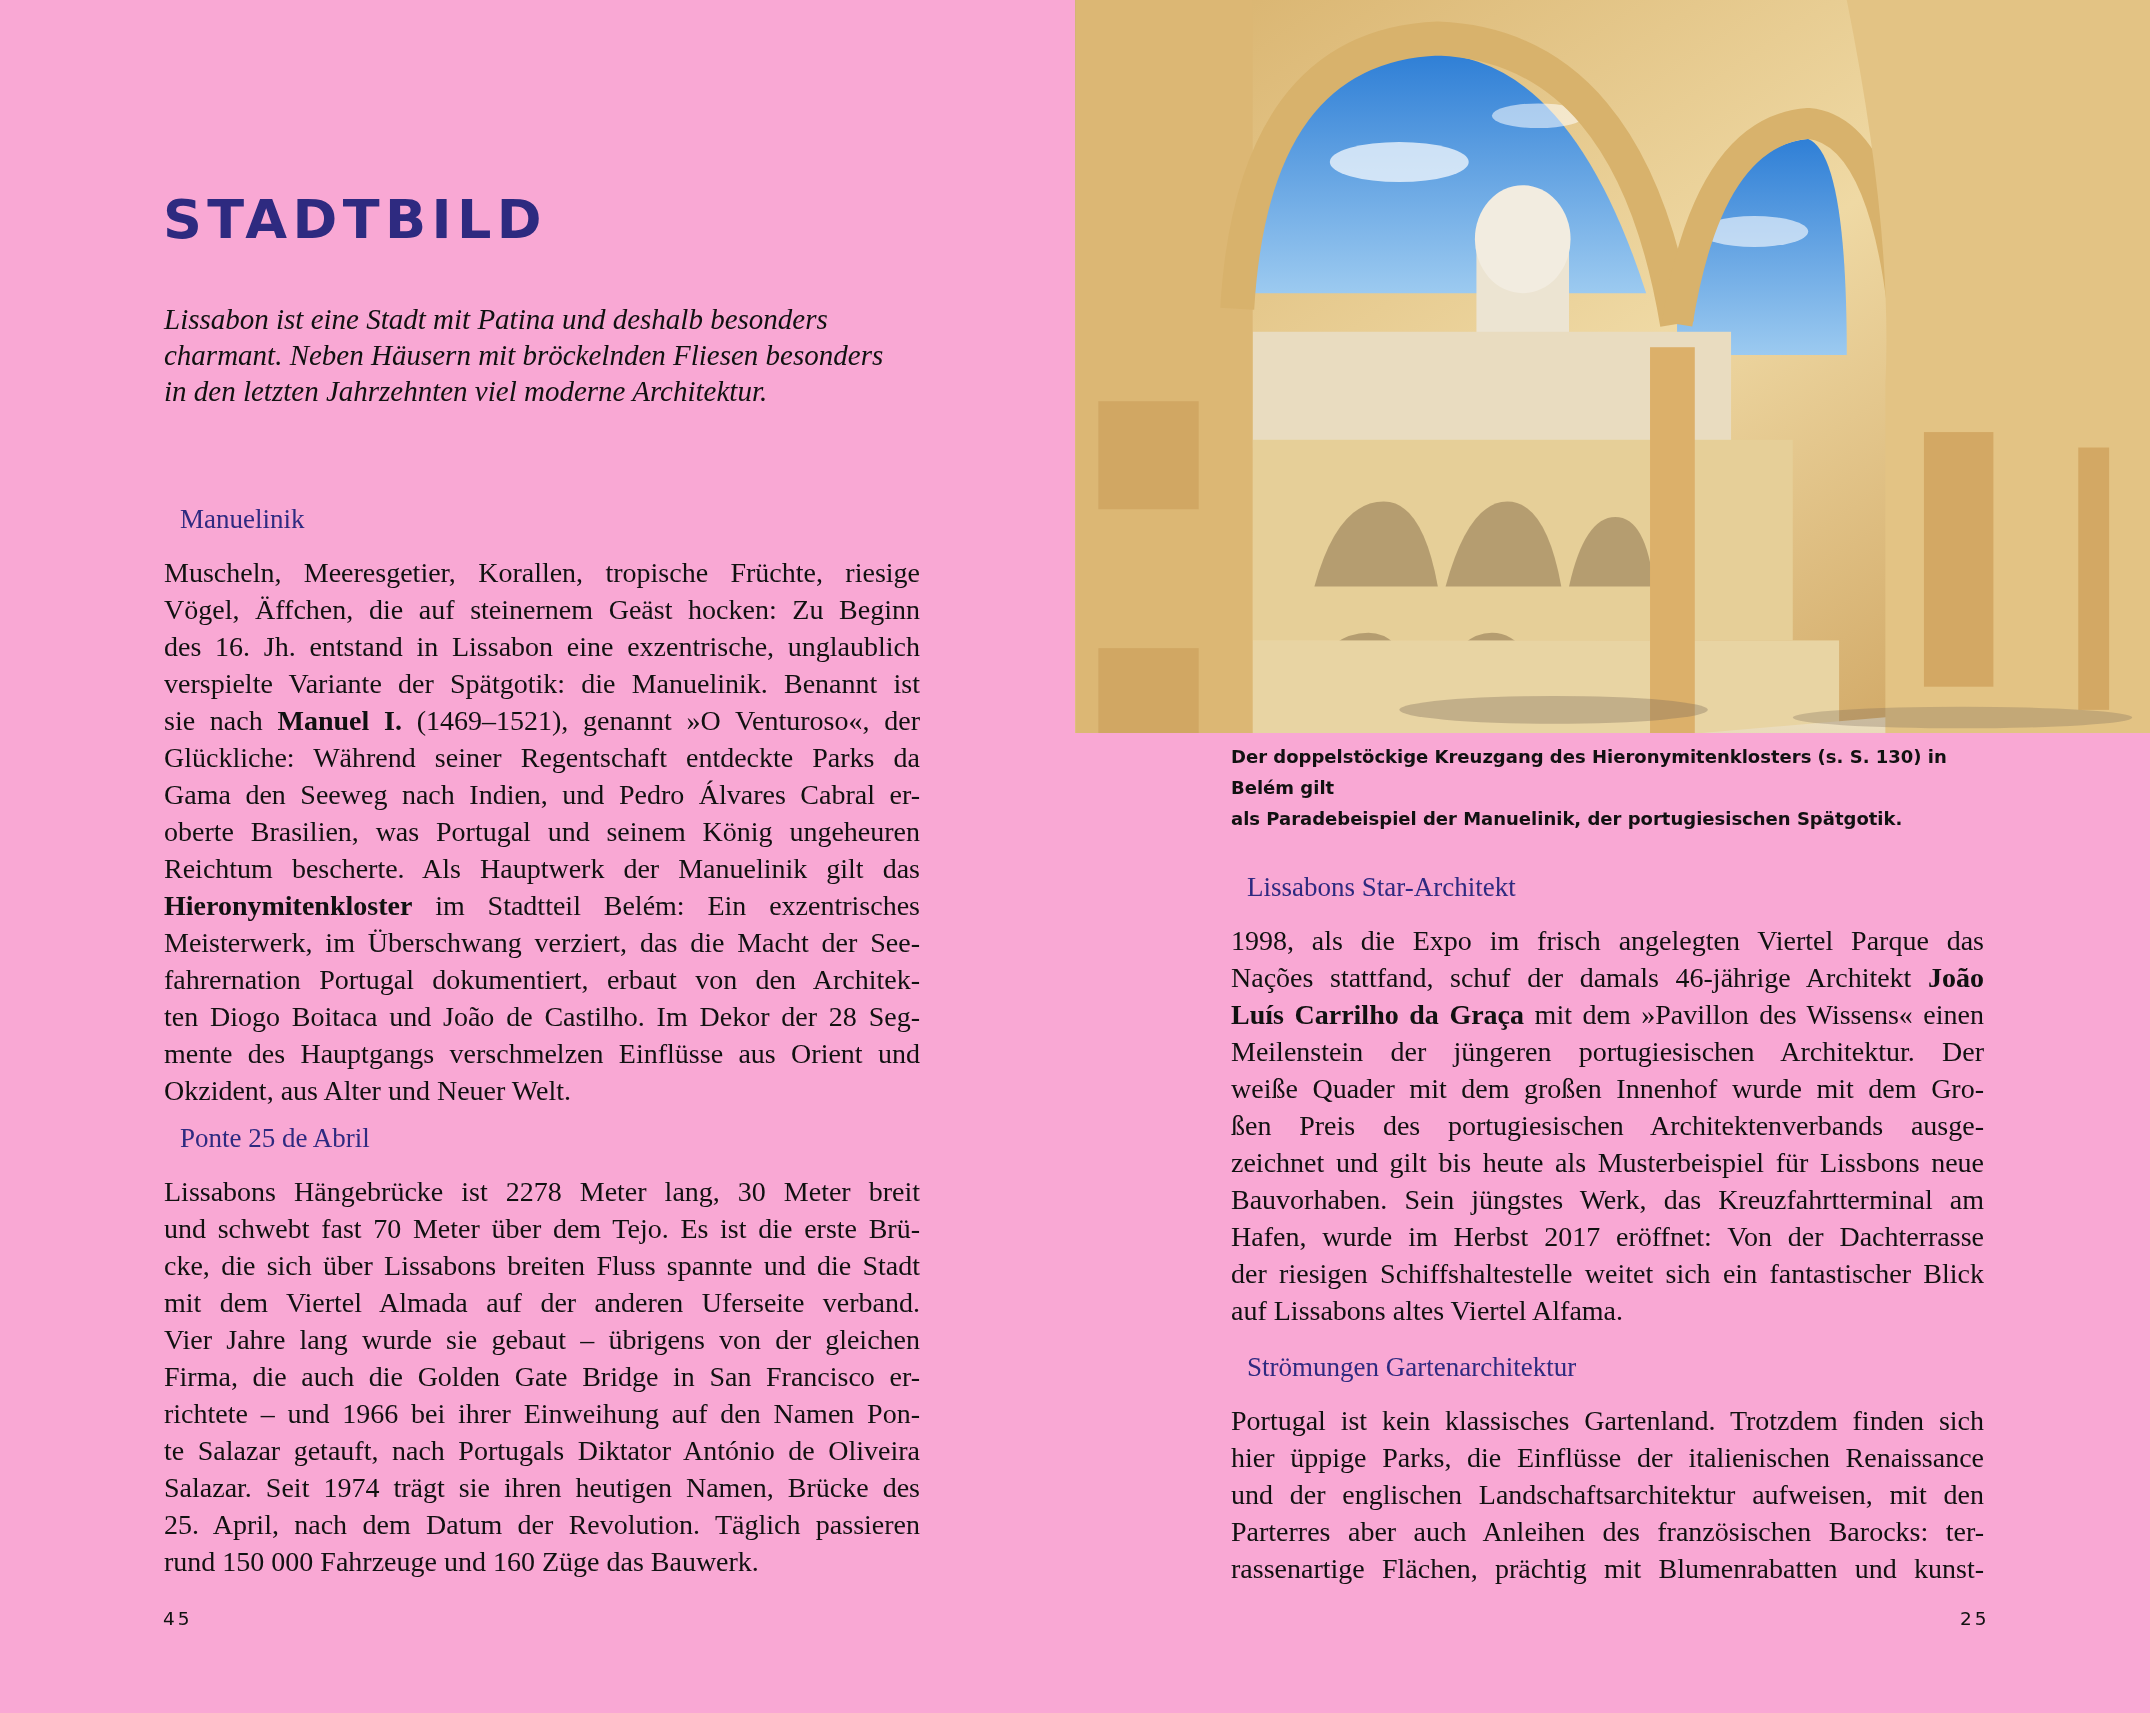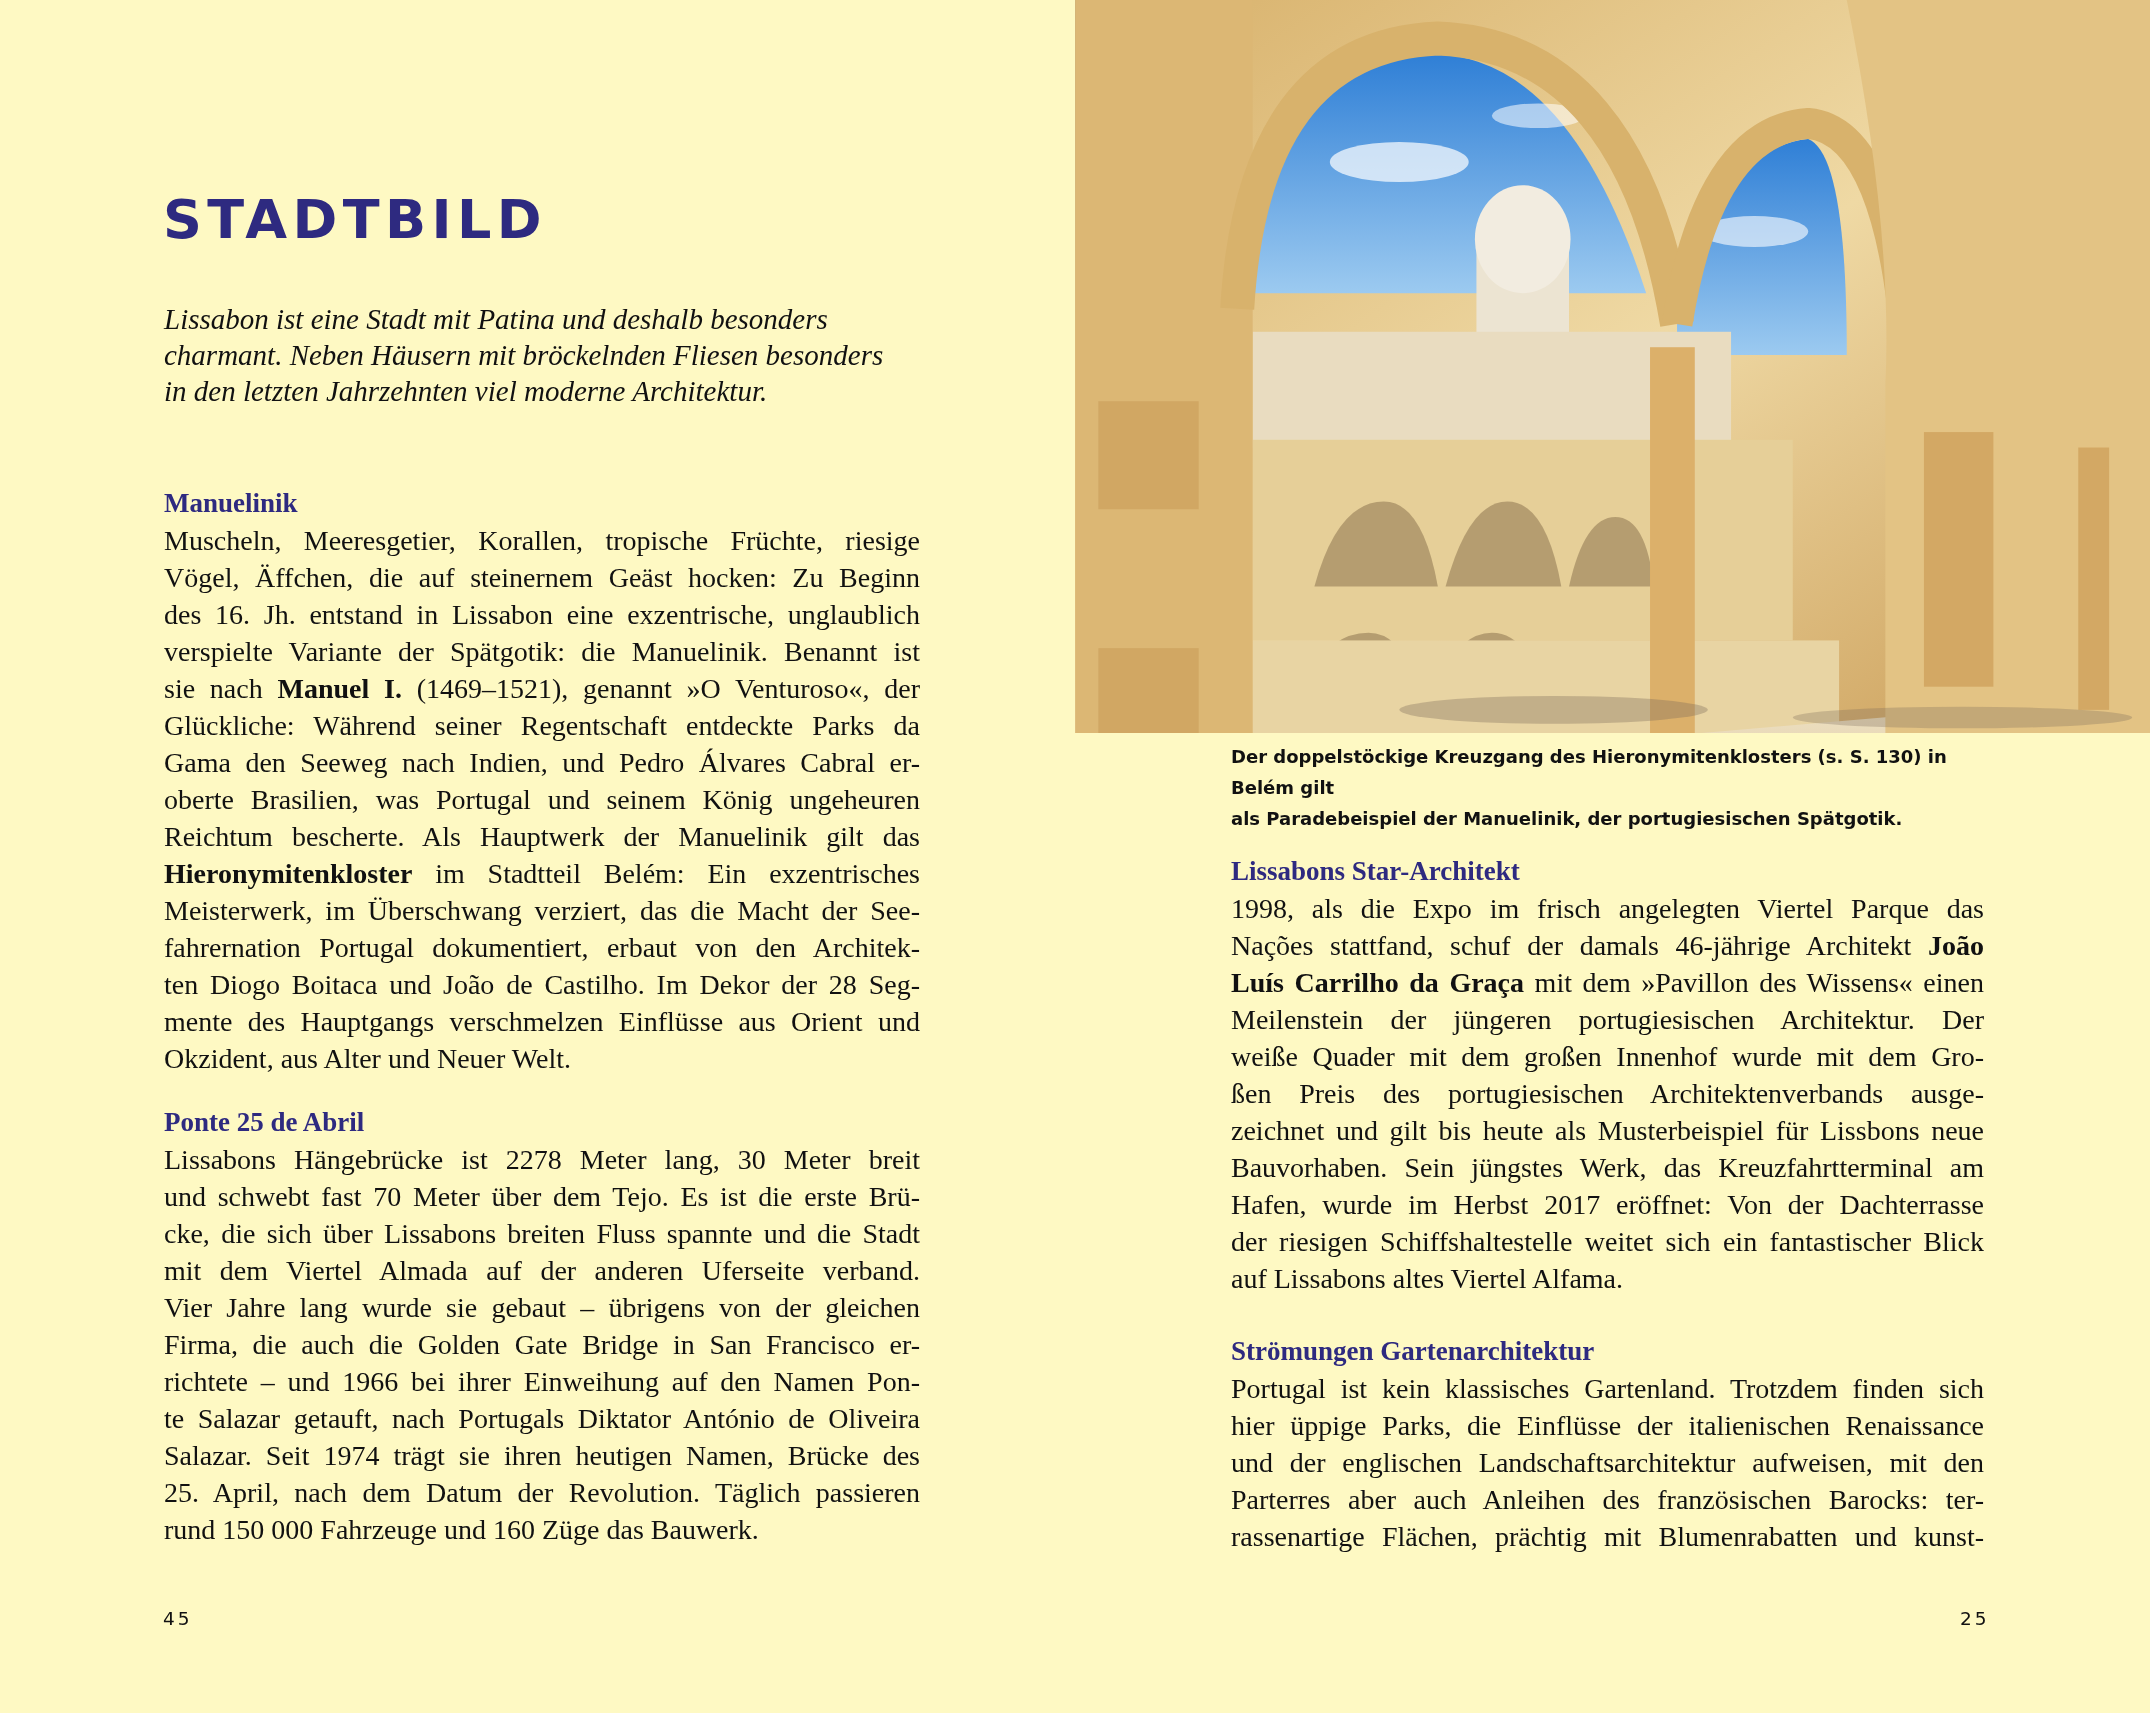--- a/index.html
+++ b/index.html
@@ -1,38 +1,38 @@
 <!DOCTYPE html>
 <html style="font-size:12.3px"><head>
 <meta charset="utf-8">
 <style>
   html, body { margin:0; padding:0; background:#ffffff; }
   body { width:2151px; height:1713px; position:relative; overflow:hidden; }
-  .page { position:absolute; top:0; height:1713px; background:#fef9c3; }
+  .page { position:absolute; top:0; height:1713px; background:#f9a8d4; }
   .page-left { left:0; width:1075px; }
   .page-right { left:1075px; width:1076px; }
 
   .title {
     position:absolute; left:163px; top:190px; margin:0;
     font-family:"DejaVu Sans", sans-serif; font-weight:bold;
     font-size:54px; letter-spacing:5.4px; color:#2e2a80; line-height:60px;
   }
   .intro {
     position:absolute; left:164px; top:301px; width:756px; margin:0;
     font-family:"Liberation Serif", serif; font-style:italic;
     font-size:29px; line-height:36px; color:#111;
   }
   .col { position:absolute; font-family:"Liberation Serif", serif; color:#111; }
   .col-left { left:164px; width:756px; }
   .col-right { left:1231px; width:753px; }
 
   .section { position:absolute; left:0; width:100%; }
   .sec-head {
-    font-family:"Liberation Serif", serif; font-weight:bold; color:#2e2a80;
-    font-size:27px; line-height:37px; margin:0; height:37px; white-space:nowrap;
+    font-family:"Liberation Serif", serif; font-weight:normal; color:#2e2a80;
+    font-size:27px; line-height:37px; margin:16px; height:37px; white-space:nowrap;
   }
   .line {
     font-size:28px; line-height:37px; height:37px; white-space:nowrap;
     text-align:justify; text-align-last:justify; overflow:hidden;
   }
   .line.last { text-align-last:left; }
   .line b { font-weight:bold;margin-top:31px; }
 
   .photo {
     position:absolute; left:0; top:0; width:1076px; height:733px; overflow:hidden;

